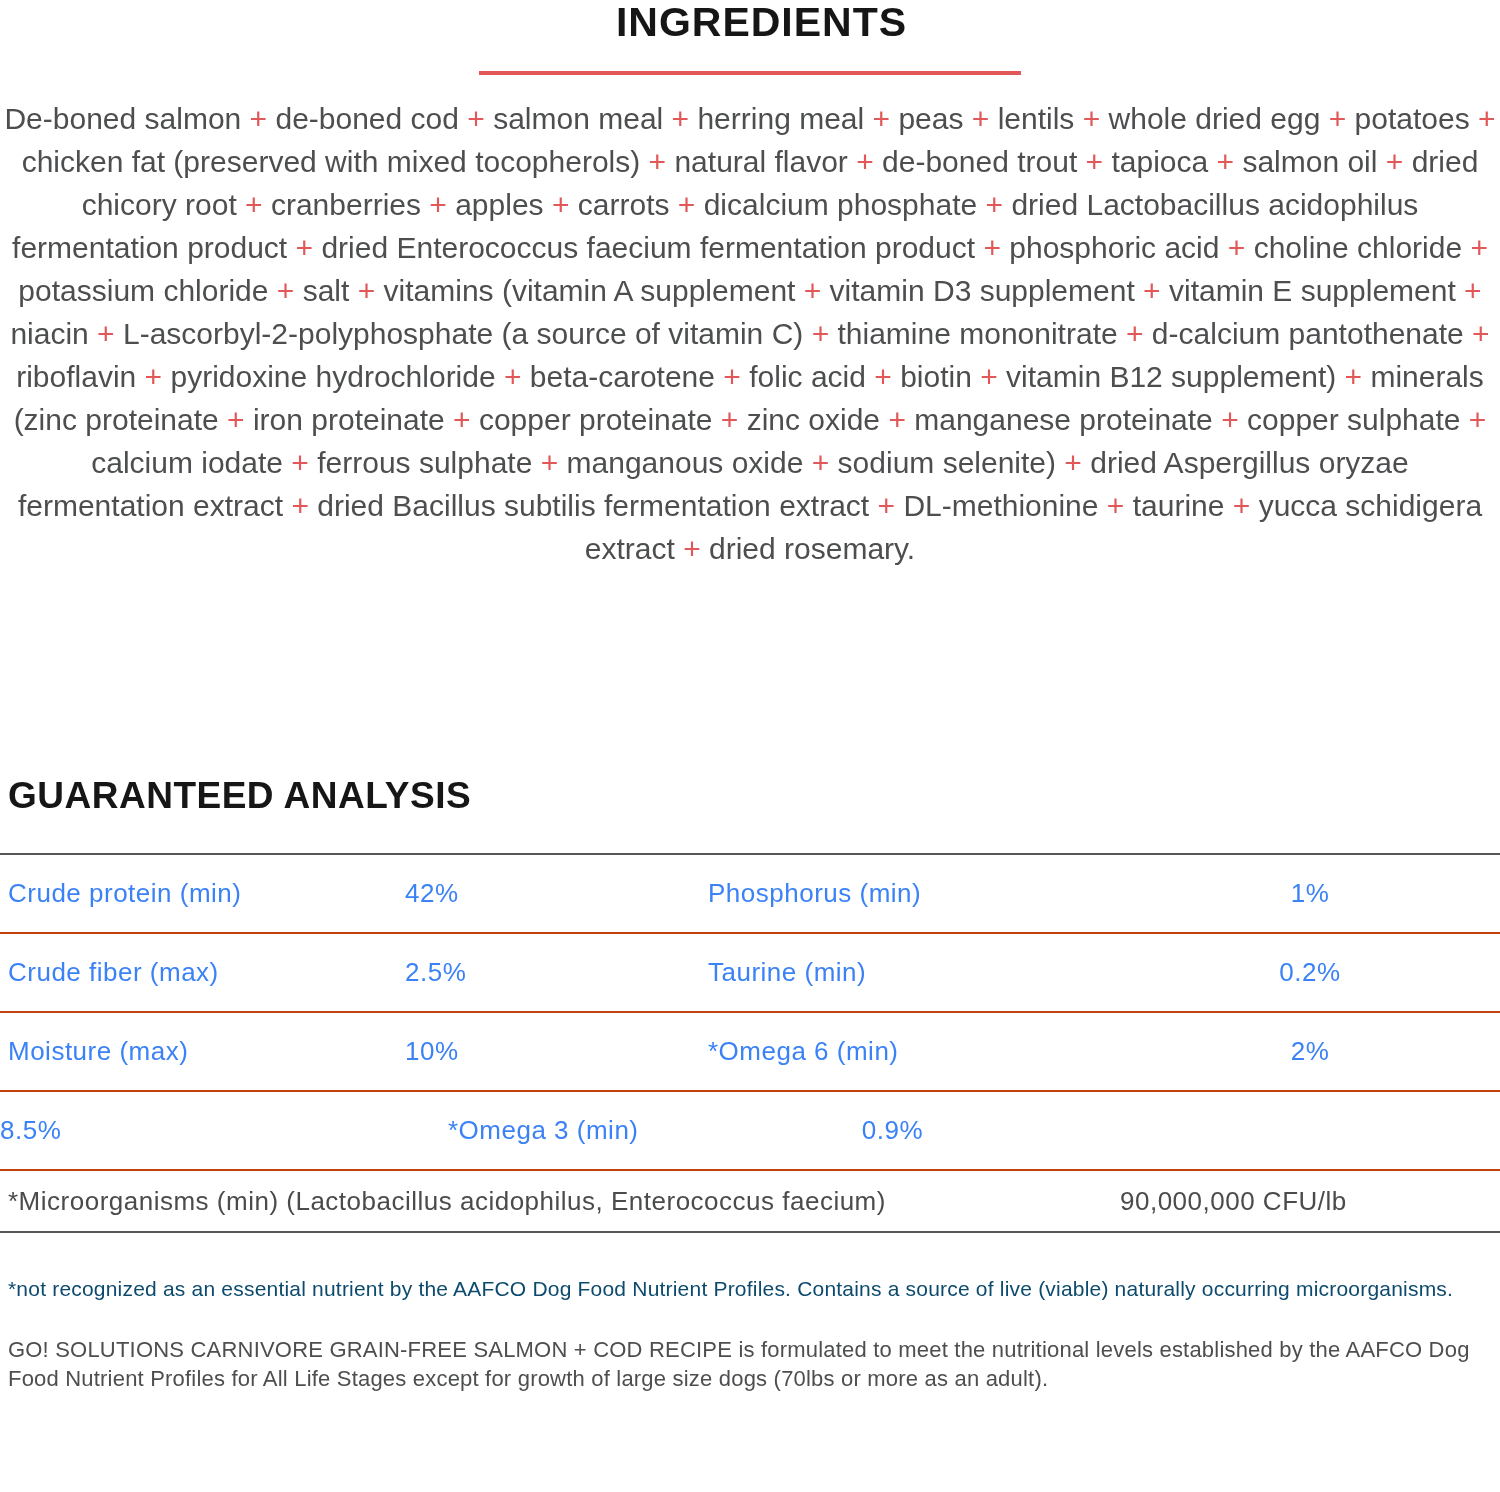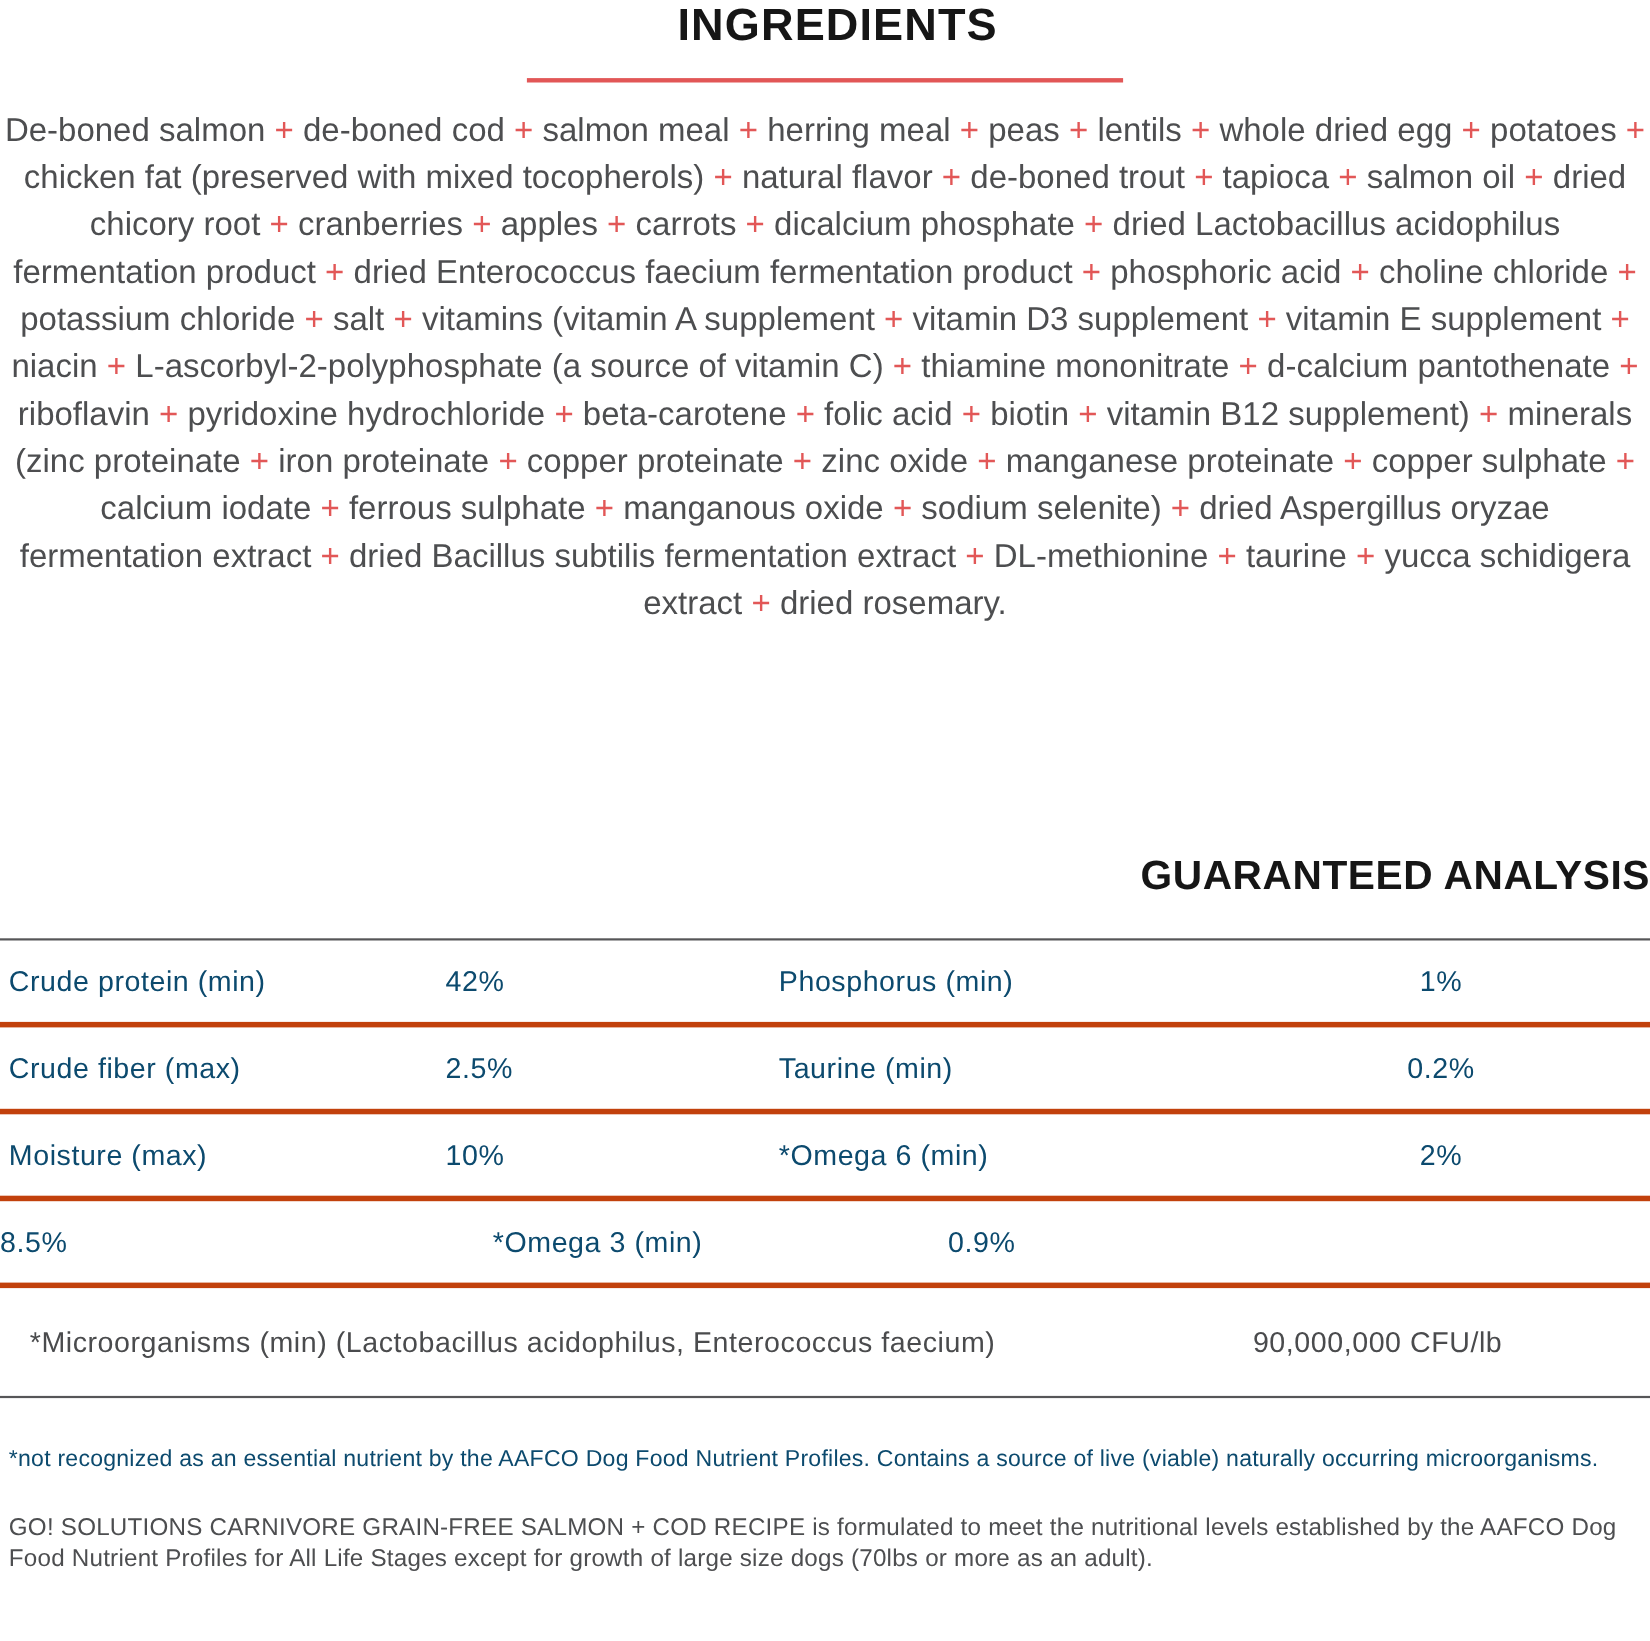--- a/index.html
+++ b/index.html
@@ -34,50 +34,48 @@
     color:#4d4e50;
   }
   .plus { color:#e25757; }
   .ga-title {
     margin:205px 0 0 8px;
     font-size:37px;
     font-weight:800;
     letter-spacing:0.5px;
     color:#161616;
     line-height:42px;
-    text-align:right;
   }
   .ga-table {
     margin-top:36px;
     border-top:2px solid #565658;
   }
   .ga-row {
     display:grid;
     grid-template-columns:405px 260px 455px 380px;
     height:79px;
     align-items:center;
-    border-bottom:5px solid #c2410c;
+    border-bottom:2px solid #c2410c;
     font-size:26px;
     letter-spacing:0.5px;
-    color:#0c4a6e;
+    color:#3b82f6;
   }
   .ga-row .l-label { padding-left:8px; }
   .ga-row .l-value { text-align:left; }
   .ga-row .r-label { padding-left:43px; }
   .ga-row .r-value { text-align:center; }
   .ga-micro {
     display:grid;
     grid-template-columns:1120px 380px;
-    height:100px;
+    height:62px;
     align-items:center;
     border-bottom:2px solid #565658;
     font-size:26px;
     letter-spacing:0.5px;
     color:#4a4b4d;
-    padding-left:19px;
   }
   .ga-micro .m-label { padding-left:8px; }
   .ga-micro .m-value { }
   .footnote {
     margin-top:44px;
     padding-left:8px;
     font-size:21px;
     letter-spacing:0.2px;
     color:#0c4a6e;
     white-space:nowrap;

